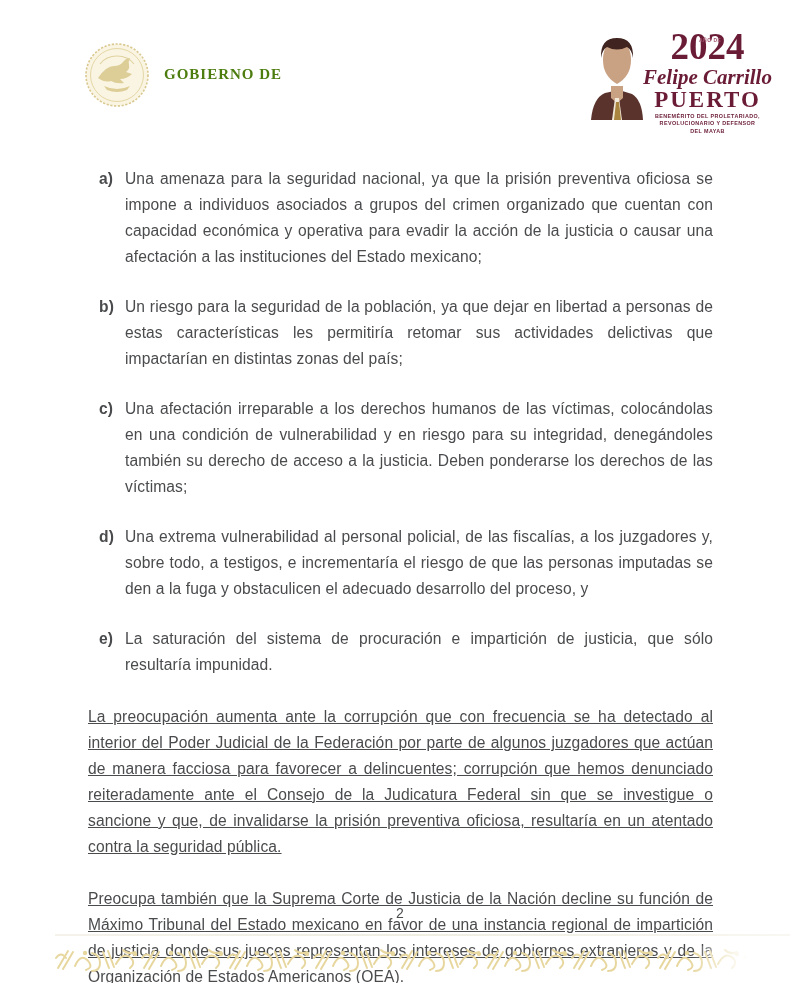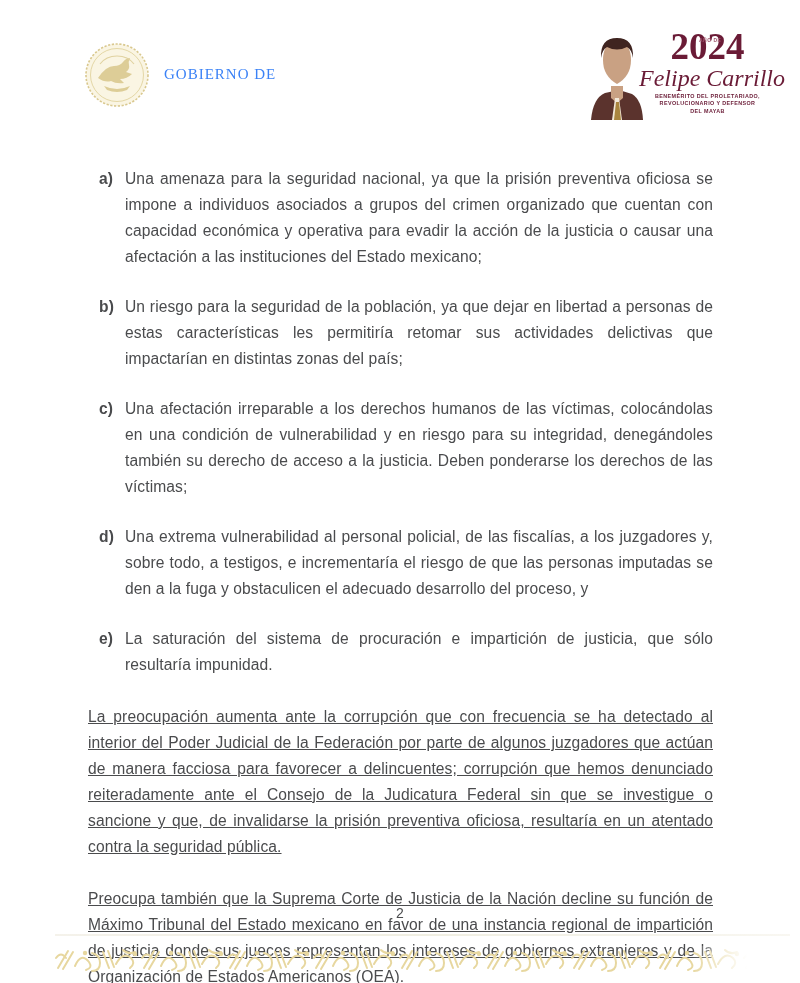--- a/index.html
+++ b/index.html
@@ -23,22 +23,22 @@
   .gob-logo {
     position: absolute;
     top: 42px; left: 84px;
     display: flex;
     align-items: center;
     gap: 14px;
   }
   .seal { width: 66px; height: 66px; }
   .gob-wordmark {
     font-family: "Liberation Serif", "DejaVu Serif", serif;
-    color: #3b82f6;
-    font-weight: normal;
+    color: #4d7c0f;
+    font-weight: bold;
     line-height: 1.05;
   }
   .gob-line1 { font-size: 15px; letter-spacing: 1px; }
   .gob-line2 { font-size: 27px; letter-spacing: 2px; }
 
   .year-logo {
     position: absolute;
     top: 26px; right: 24px;
     width: 195px;
     height: 98px;
@@ -65,22 +65,22 @@
     top: 10px; left: 52%;
     transform: translateX(-50%);
     font-size: 5px;
     letter-spacing: 0.5px;
     color: #a0576e;
     font-family: "Liberation Sans", sans-serif;
     font-weight: bold;
   }
   .name-script {
     font-style: italic;
-    font-weight: normal;
-    font-size: 24px;
+    font-weight: bold;
+    font-size: 21px;
     line-height: 1.05;
     margin-top: 1px;
     white-space: nowrap;
   }
   .name-caps {
     font-weight: bold;
     font-size: 23px;
     letter-spacing: 2px;
     line-height: 1.0;
   }
@@ -182,20 +182,21 @@
         <path d="M20 28 q-1 -20 16 -20 q17 0 16 20 q-1 -8 -6 -11 q-10 5 -20 0 q-5 3 -6 11 z" fill="#3f2420"></path>
         <path d="M34 68 l4 0 l3 22 l-10 0 z" fill="#f2e8d8"></path>
         <path d="M35 72 l3 0 l2 18 l-7 0 z" fill="#a9853f"></path>
       </svg>
       <div class="year-text-block">
         <div class="year-big">
           <span>2024</span>
           <span class="year-inner">AÑO DE</span>
         </div>
         <div class="name-script">Felipe Carrillo</div>
+        <div class="name-caps">PUERTO</div>
         <div class="motto">
           <div>BENEMÉRITO DEL PROLETARIADO,</div>
           <div>REVOLUCIONARIO Y DEFENSOR</div>
           <div>DEL MAYAB</div>
         </div>
       </div>
     </div>
 
   </div>
 

